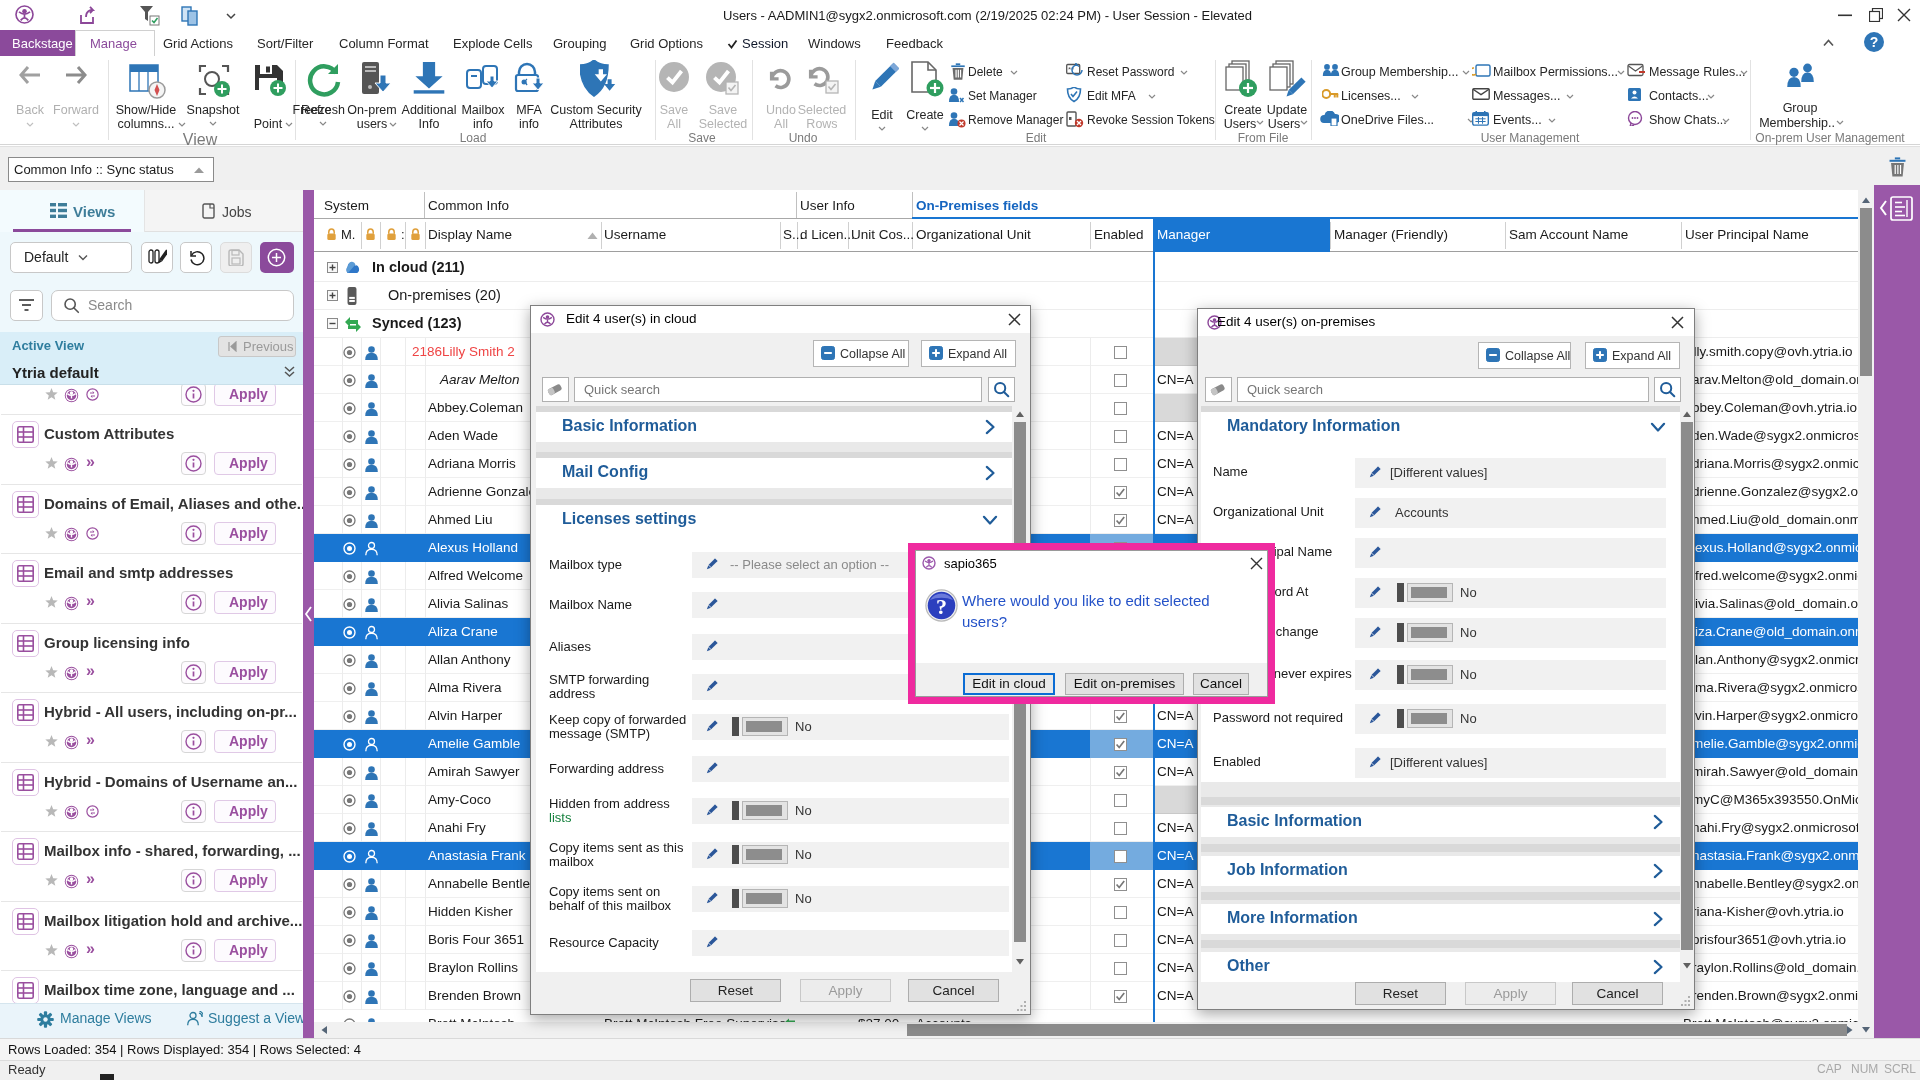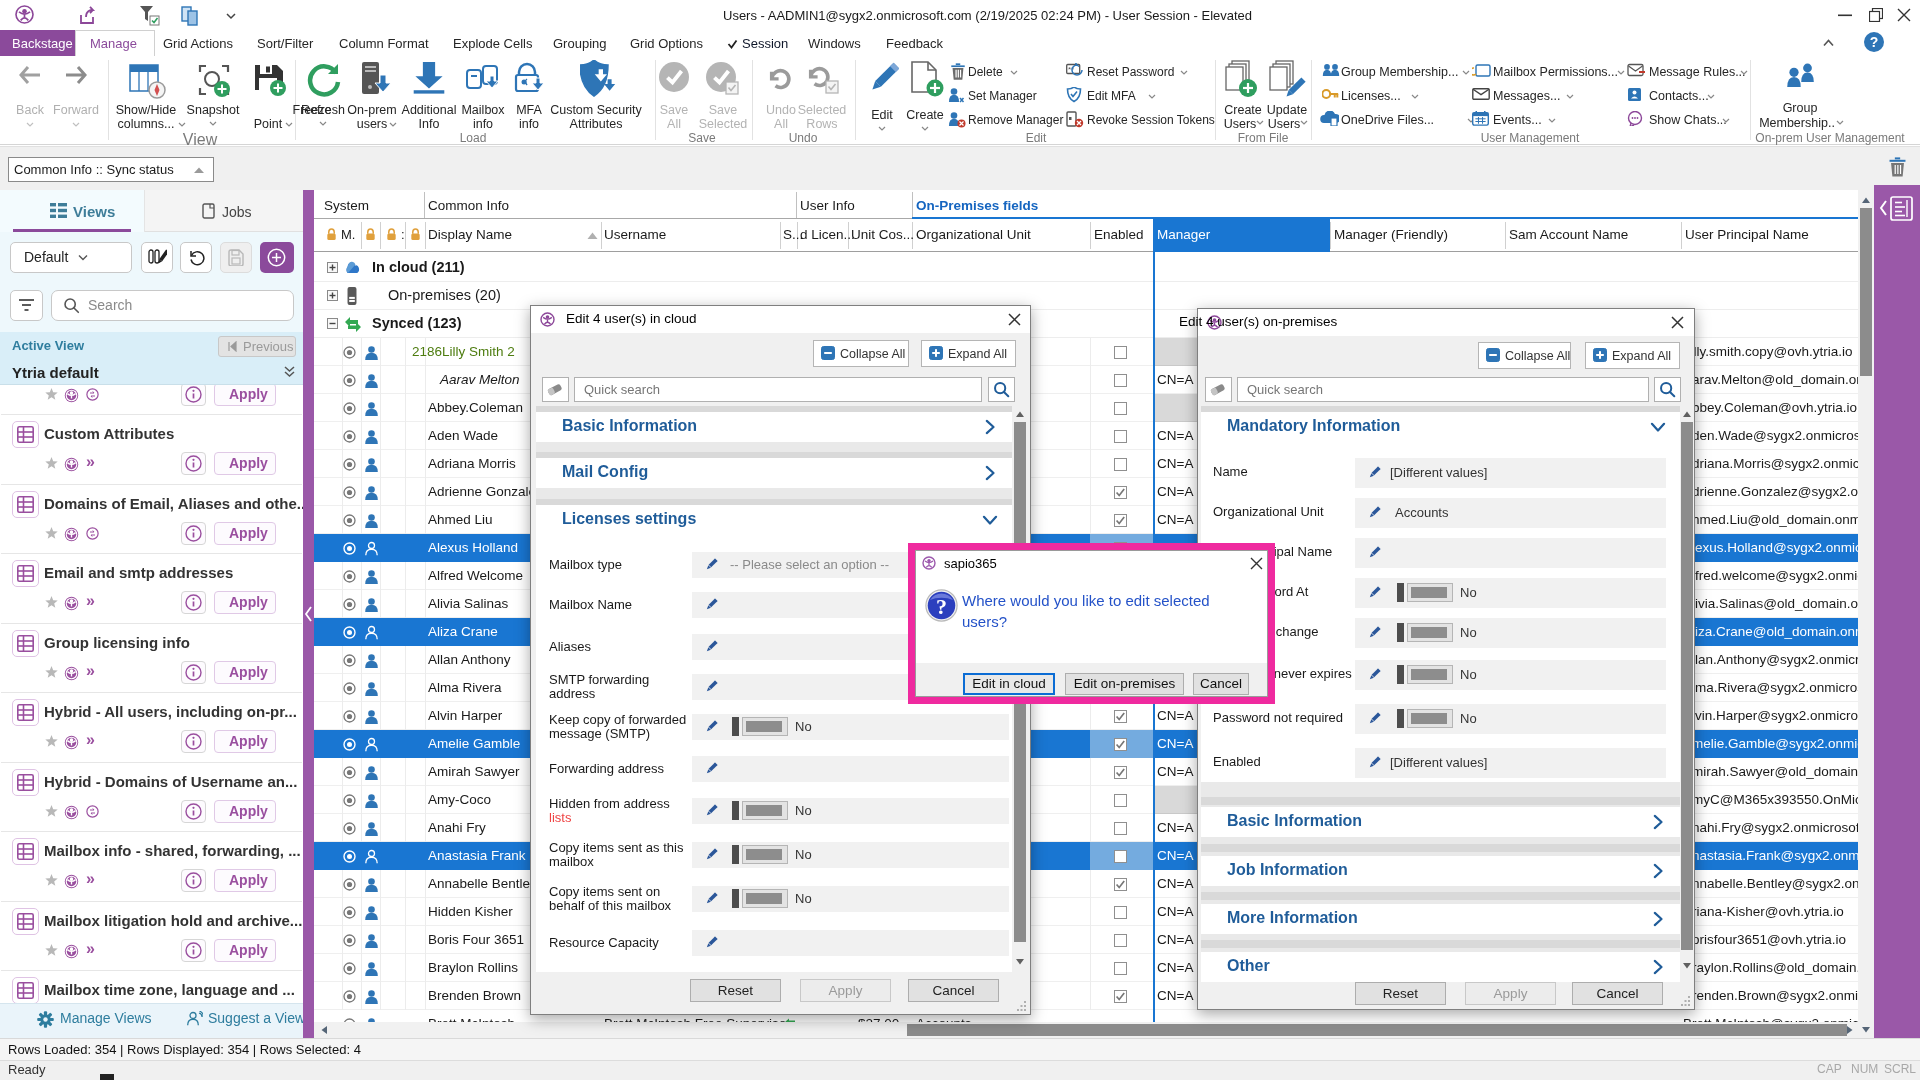--- a/index.html
+++ b/index.html
@@ -905,21 +905,21 @@
       <div class="" style="left:1090px;top:338px;width:1px;height:28px;background:#ececec;"></div>
       <div class="" style="left:1154px;top:338px;width:176px;height:28px;background:#d9d9d9;border-bottom:1px solid #c9c9c9;"></div>
       <svg style="position:absolute;left:343px;top:346px;" width="13" height="13" viewBox="0 0 13 13">
         <circle cx="6.5" cy="6.5" r="5.5" fill="none" stroke="#777" stroke-width="1.3"></circle>
         <circle cx="6.5" cy="6.5" r="2.6" fill="#777"></circle>
       </svg>
       <svg style="position:absolute;left:364px;top:345px;" width="15" height="15" viewBox="0 0 15 15">
         <circle cx="7.5" cy="4.5" r="3.3" fill="#2e75b6"></circle>
         <path d="M 1.2 15 Q 1.2 7.800000000000001 7.5 7.800000000000001 Q 13.8 7.800000000000001 13.8 15" fill="#2e75b6"></path>
       </svg>
-      <div class="t" style="left:412px;top:344px;font-size:13.5px;color:#4d7c0f;">2186Lilly Smith 2</div>
+      <div class="t" style="left:412px;top:344px;font-size:13.5px;color:#ef4444;">2186Lilly Smith 2</div>
       <svg style="position:absolute;left:1114px;top:346px;" width="13" height="13" viewBox="0 0 13 13">
         <rect x="0.5" y="0.5" width="12" height="12" fill="#fff" stroke="#8f8f8f"></rect>
       </svg>
       <div class="t" style="left:1683px;top:344px;font-size:13.5px;color:#1a1a1a;">Lilly.smith.copy@ovh.ytria.io</div>
       <div class="" style="left:314px;top:366px;width:1544px;height:28px;background:#fff;border-bottom:1px solid #efefef;"></div>
       <div class="" style="left:342px;top:366px;width:1px;height:28px;background:#ececec;"></div>
       <div class="" style="left:361px;top:366px;width:1px;height:28px;background:#ececec;"></div>
       <div class="" style="left:380px;top:366px;width:1px;height:28px;background:#ececec;"></div>
       <div class="" style="left:405px;top:366px;width:1px;height:28px;background:#ececec;"></div>
       <div class="" style="left:425px;top:366px;width:1px;height:28px;background:#ececec;"></div>
@@ -1576,21 +1576,21 @@
 <div class="t" style="left:549px;top:761px;font-size:13px;color:#1a1a1a;">Forwarding address</div>
 <div class="" style="left:692px;top:756px;width:317px;height:26px;background:#f1f1f1;"></div>
 <svg style="position:absolute;left:704px;top:761px;" width="15" height="15" viewBox="0 0 15 15">
     <g transform="rotate(45 7.5 7.5)">
       <rect x="5.7" y="0.75" width="3.5999999999999996" height="9.0" fill="#2b579a"></rect>
       <rect x="5.7" y="0.75" width="3.5999999999999996" height="1.7999999999999998" fill="#2b579a" opacity="0.5"></rect>
       <path d="M 5.7 10.200000000000001 h 3.5999999999999996 l -1.7999999999999998 3.9000000000000004 z" fill="#2b579a"></path>
     </g>
   </svg>
 <div class="t" style="left:549px;top:796px;font-size:13px;color:#1a1a1a;">Hidden from address</div>
-<div class="t" style="left:549px;top:810px;font-size:13px;color:#ef4444;">lists</div>
+<div class="t" style="left:549px;top:810px;font-size:13px;color:#15803d;">lists</div>
 <div class="" style="left:692px;top:798px;width:317px;height:26px;background:#f1f1f1;"></div>
 <svg style="position:absolute;left:704px;top:803px;" width="15" height="15" viewBox="0 0 15 15">
     <g transform="rotate(45 7.5 7.5)">
       <rect x="5.7" y="0.75" width="3.5999999999999996" height="9.0" fill="#2b579a"></rect>
       <rect x="5.7" y="0.75" width="3.5999999999999996" height="1.7999999999999998" fill="#2b579a" opacity="0.5"></rect>
       <path d="M 5.7 10.200000000000001 h 3.5999999999999996 l -1.7999999999999998 3.9000000000000004 z" fill="#2b579a"></path>
     </g>
   </svg>
 <div class="" style="left:732px;top:801px;width:7px;height:19px;background:#4d4d4d;"></div>
 <div class="" style="left:742px;top:801px;width:46px;height:19px;background:#e3e3e3;border:1px solid #b5b5b5;">
@@ -1665,21 +1665,21 @@
   </svg>
 <div class="" style="left:1197px;top:308px;width:498px;height:702px;background:#f0f0f0;border:1px solid #7f7f7f;box-shadow:0 4px 14px rgba(0,0,0,0.35);"></div>
 <div class="" style="left:1198px;top:309px;width:496px;height:27px;background:#fff;"></div>
 <svg style="position:absolute;left:1207px;top:315px;" width="15" height="15" viewBox="0 0 15 15">
     <circle cx="7.5" cy="7.5" r="6.5" fill="#fff" stroke="#8c4799" stroke-width="1.4"></circle>
     <circle cx="7.5" cy="4.95" r="1.7999999999999998" fill="#8c4799"></circle>
     <path d="M 3.15 5.3999999999999995 Q 7.5 8.85 11.850000000000001 5.3999999999999995" fill="none" stroke="#8c4799" stroke-width="1.3499999999999999"></path>
     <path d="M 4.5 12.15 Q 7.5 8.25 10.5 12.15" fill="none" stroke="#8c4799" stroke-width="1.3499999999999999"></path>
     <line x1="7.5" y1="7.5" x2="7.5" y2="10.125" stroke="#8c4799" stroke-width="1.3499999999999999"></line>
   </svg>
-<div class="t" style="left:1179px;top:314px;font-size:13.5px;color:#000;">Edit 4 user(s) on-premises</div>
+<div class="t" style="left:1217px;top:314px;font-size:13.5px;color:#000;">Edit 4 user(s) on-premises</div>
 <svg style="position:absolute;left:1671px;top:316px;" width="13" height="13" viewBox="0 0 13 13">
     <path d="M1 1 L12 12 M12 1 L1 12" stroke="#333" stroke-width="1.5"></path>
   </svg>
 <div class="" style="left:1478px;top:342px;width:93px;height:27px;background:#fff;border:1px solid #b5b5b5;"></div>
 <svg style="position:absolute;left:1486px;top:348px;" width="14" height="14" viewBox="0 0 14 14">
     <rect x="0.5" y="0.5" width="13" height="13" rx="2" fill="#2e75b6" stroke="#2e75b6"></rect>
     <rect x="3.2" y="6" width="7.6" height="2" fill="#fff"></rect>
   </svg>
 <div class="t" style="left:1505px;top:349px;font-size:12.5px;color:#333;">Collapse All</div>
 <div class="" style="left:1585px;top:342px;width:95px;height:27px;background:#fff;border:1px solid #b5b5b5;"></div>

